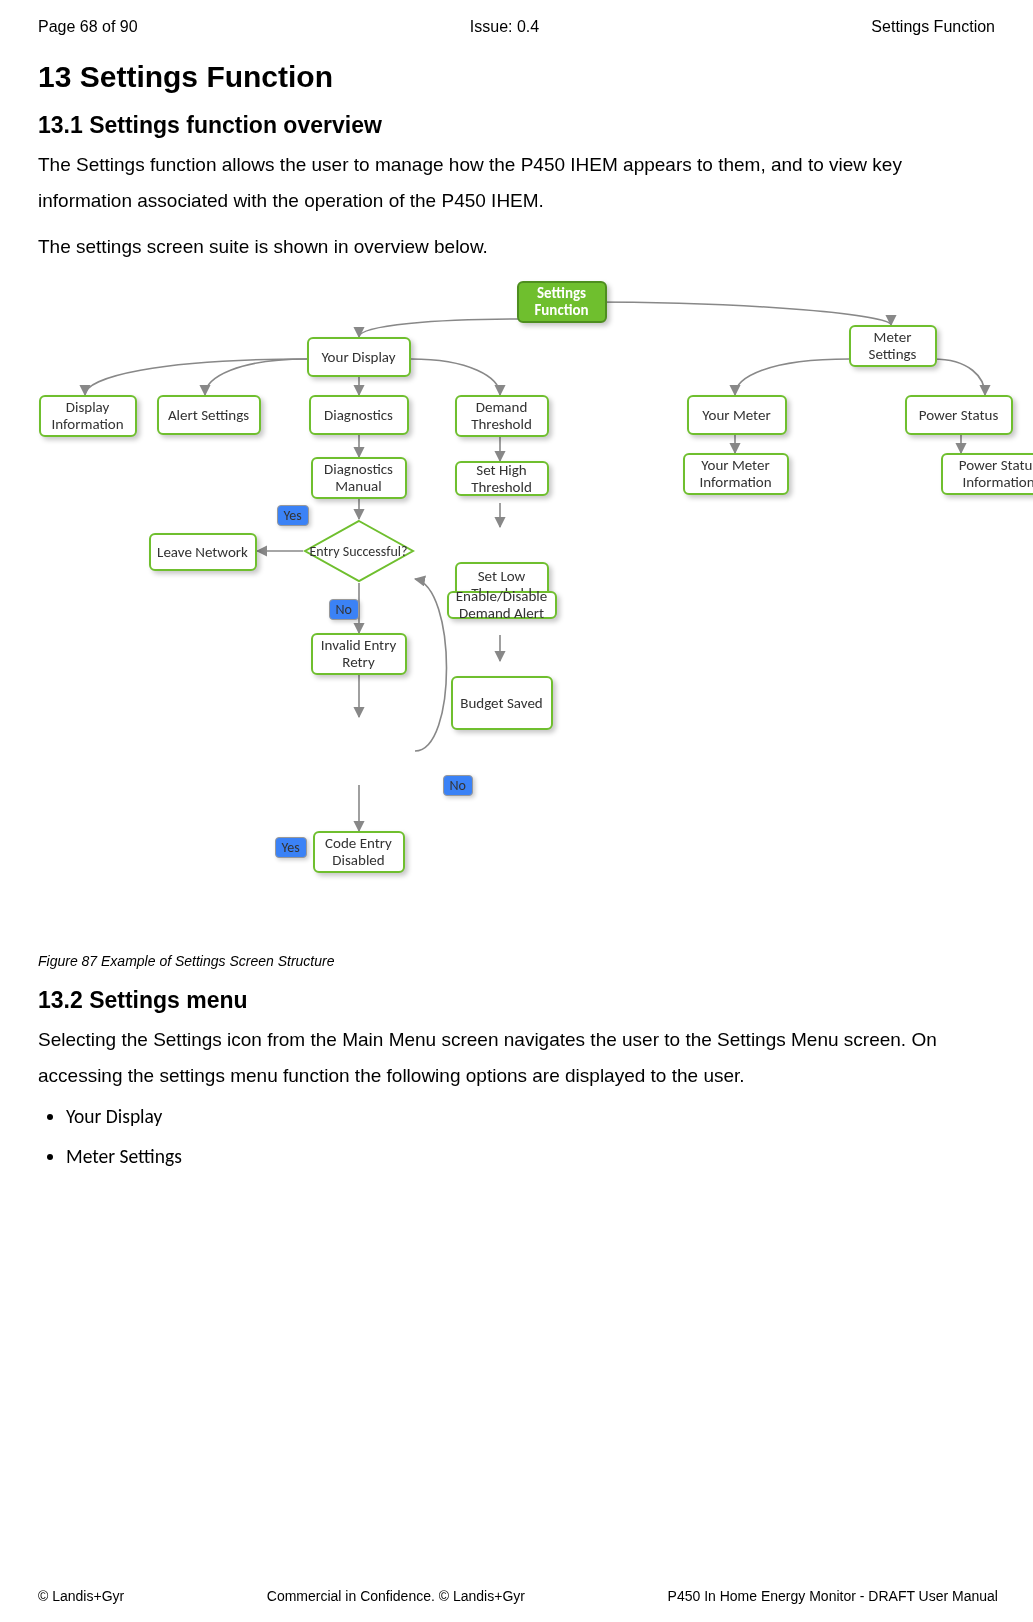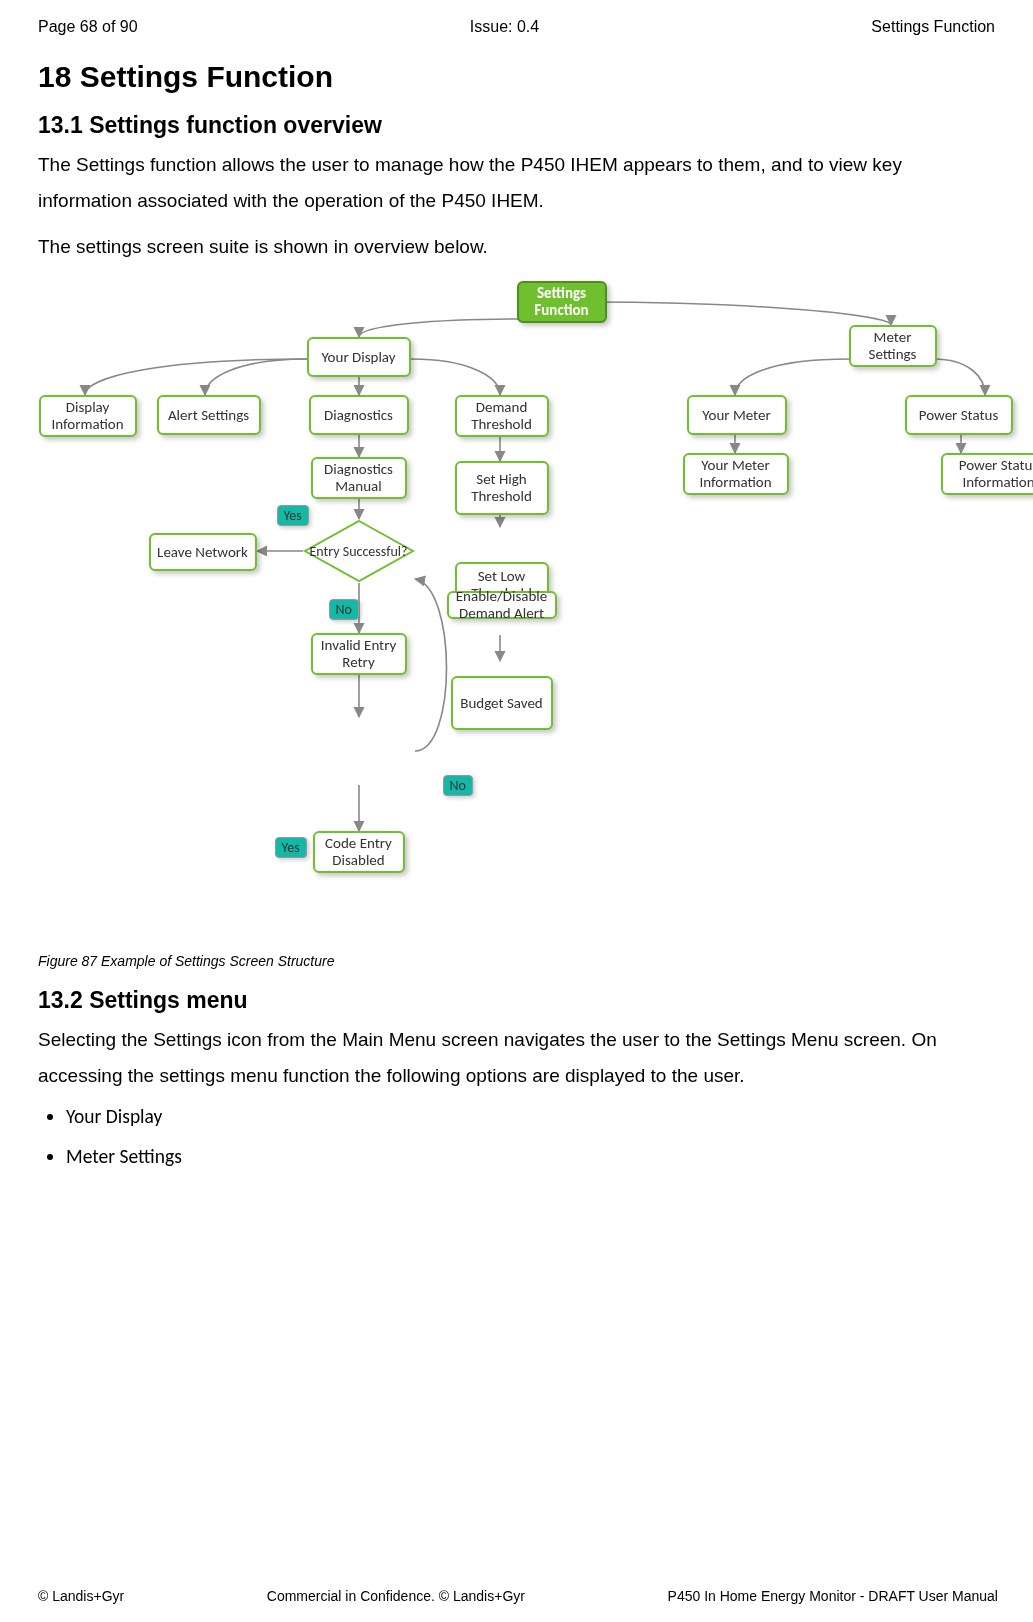--- a/index.html
+++ b/index.html
@@ -103,21 +103,21 @@
   .decision .dlabel {
     position: absolute;
     left: 0; top: 0; width: 100%; height: 100%;
     display: flex; align-items: center; justify-content: center;
     text-align: center;
     font-size: 14px; color:#333; line-height:1.1;
   }
   .tag {
     position: absolute;
     font-size: 14px;
-    background: #14b8a6;
+    background: #3b82f6;
     border: 1.5px solid #999;
     border-radius: 4px;
     padding: 1px 6px;
     color:#333;
     box-shadow: 2px 2px 4px rgba(0,0,0,0.2);
   }
   svg.arrows {
     position: absolute;
     left: 0; top: 0;
     width: 956px; height: 670px;
@@ -128,21 +128,21 @@
 <body>
 
 <div class="page">
 
   <div class="header">
     <span>Page 68 of 90</span>
     <span>Issue: 0.4</span>
     <span>Settings Function</span>
   </div>
 
-  <h1 class="title">18    Settings Function</h1>
+  <h1 class="title">13    Settings Function</h1>
   <h2 class="subtitle">13.1    Settings function overview</h2>
   <p class="body">The Settings function allows the user to manage how the P450 IHEM appears to them, and to view key information associated with the operation of the P450 IHEM.</p>
   <p class="body">The settings screen suite is shown in overview below.</p>
 
   <div class="diagram">
 
     <svg class="arrows" viewBox="0 0 956 670">
       <defs>
         <marker id="ah" viewBox="0 0 10 10" refX="9" refY="5" markerWidth="7" markerHeight="7" orient="auto">
           <path d="M0,0 L10,5 L0,10 z" fill="#888"></path>
@@ -213,21 +213,21 @@
     <div class="node white" style="left:110px; top:256px; width:108px; height:38px;">Leave Network</div>
     <div class="tag" style="left:290px; top:322px;">No</div>
 
     <div class="node white" style="left:272px; top:356px; width:96px; height:42px;">Invalid Entry Retry</div>
 
     <div class="tag" style="left:404px; top:498px;">No</div>
     <div class="tag" style="left:236px; top:560px;">Yes</div>
 
     <div class="node white" style="left:274px; top:554px; width:92px; height:42px;">Code Entry Disabled</div>
 
-    <div class="node white" style="left:416px; top:184px; width:94px; height:54px;">Set High Threshold</div>
+    <div class="node white" style="left:416px; top:184px; width:94px; height:35px;">Set High Threshold</div>
     <div class="node white" style="left:416px; top:250px; width:94px; height:46px;margin-top:35px;">Set Low Threshold</div>
     <div class="node white" style="left:408px; top:314px; width:110px; height:28px;">Enable/Disable Demand Alert</div>
     <div class="node white" style="left:412px; top:384px; width:102px; height:54px;margin-top:15px;">Budget Saved</div>
 
   </div>
 
   <div class="caption">Figure 87 Example of Settings Screen Structure</div>
 
   <h2 class="subtitle">13.2    Settings menu</h2>
   <p class="body">Selecting the Settings icon from the Main Menu screen navigates the user to the Settings Menu screen. On accessing the settings menu function the following options are displayed to the user.</p>

